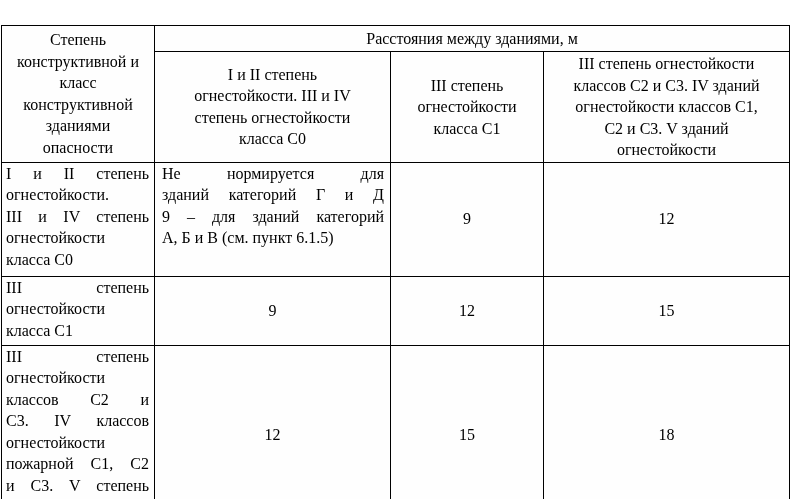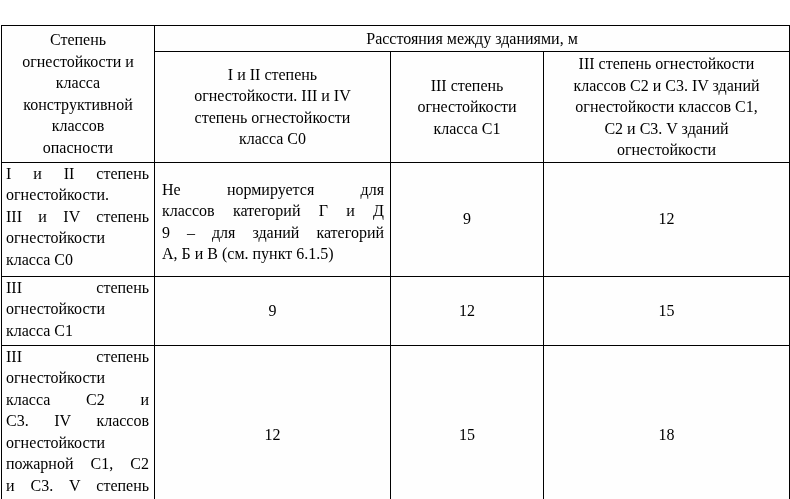--- a/index.html
+++ b/index.html
@@ -18,21 +18,21 @@
     border: 1px solid #000; padding: 0; font-weight: normal;
     vertical-align: top; overflow: hidden;
   }
   .line { line-height: 21.5px; }
   .center { text-align: center; }
   .center .line { text-align: center; }
   .v-mid { vertical-align: middle; }
   .jline { text-align: justify; text-align-last: justify; }
   .head-cell { padding: 1px 2px; }
   .label-cell { padding: 0 5px 0 4px; text-align: left; }
-  .note-cell { padding: 16px 6px 0 7px; text-align: left; }
+  .note-cell { padding: 0 6px 0 7px; text-align: left; }
   .num-cell { text-align: center; vertical-align: middle; }
   tr.hr1 { height: 26px; }
   tr.hr2 { height: 110px; }
   tr.r1 { height: 114px; }
   tr.r2 { height: 69px; }
   tr.r3 { height: 180px; }
 </style>
 </head>
 <body>
 
@@ -41,24 +41,24 @@
     <colgroup>
       <col style="width:153px">
       <col style="width:236px">
       <col style="width:153px">
       <col style="width:246px">
     </colgroup>
     <tbody>
       <tr class="hr1">
         <td rowspan="2" class="head-cell center v-mid">
             <div class="line">Степень</div>
-            <div class="line">огнестойкости и</div>
-            <div class="line">класса</div>
+            <div class="line">конструктивной и</div>
+            <div class="line">класс</div>
             <div class="line">конструктивной</div>
-            <div class="line">классов</div>
+            <div class="line">зданиями</div>
             <div class="line">опасности</div>
           </td>
         <td colspan="3" class="head-cell center v-mid">Расстояния между зданиями, м</td>
       </tr>
       <tr class="hr2">
         <td class="head-cell center v-mid">
             <div class="line">I и II степень</div>
             <div class="line">огнестойкости. III и IV</div>
             <div class="line">степень огнестойкости</div>
             <div class="line">класса С0</div>
@@ -80,21 +80,21 @@
       <tr class="r1">
         <td class="label-cell">
             <div class="line jline">I и II степень</div>
             <div class="line jline">огнестойкости.</div>
             <div class="line jline">III и IV степень</div>
             <div class="line jline">огнестойкости</div>
             <div class="line">класса С0</div>
           </td>
         <td class="note-cell">
             <div class="line jline">Не нормируется для</div>
-            <div class="line jline">классов категорий Г и Д</div>
+            <div class="line jline">зданий категорий Г и Д</div>
             <div class="line jline">9 – для зданий категорий</div>
             <div class="line">А, Б и В (см. пункт 6.1.5)</div>
           </td>
         <td class="num-cell">9</td>
         <td class="num-cell">12</td>
       </tr>
 
       <tr class="r2">
         <td class="label-cell">
             <div class="line jline">III степень</div>
@@ -103,21 +103,21 @@
           </td>
         <td class="num-cell">9</td>
         <td class="num-cell">12</td>
         <td class="num-cell">15</td>
       </tr>
 
       <tr class="r3">
         <td class="label-cell">
             <div class="line jline">III степень</div>
             <div class="line jline">огнестойкости</div>
-            <div class="line jline">класса С2 и</div>
+            <div class="line jline">классов С2 и</div>
             <div class="line jline">С3. IV классов</div>
             <div class="line jline">огнестойкости</div>
             <div class="line jline">пожарной С1, С2</div>
             <div class="line jline">и С3. V степень</div>
             <div class="line">огнестойкости</div>
           </td>
         <td class="num-cell">12</td>
         <td class="num-cell">15</td>
         <td class="num-cell">18</td>
       </tr>

